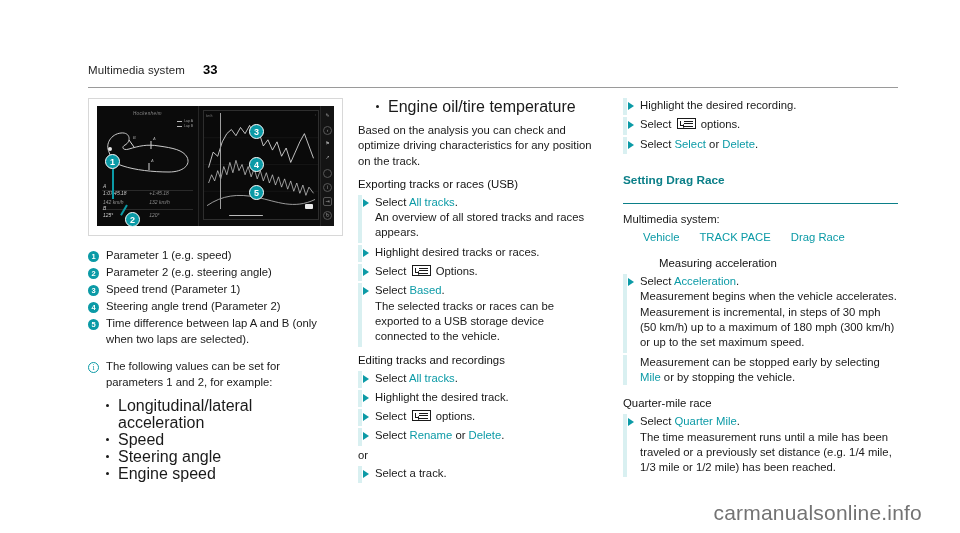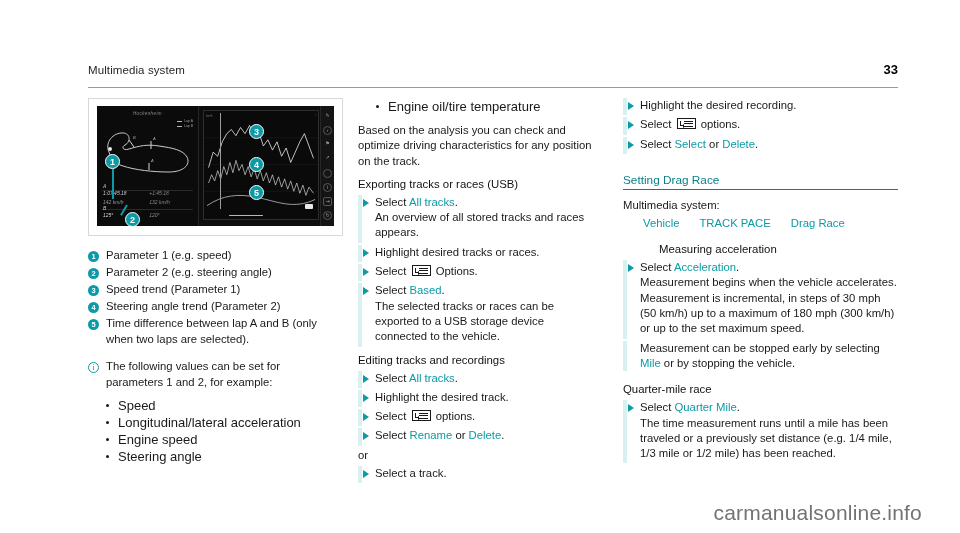--- a/index.html
+++ b/index.html
@@ -8,21 +8,21 @@
     background: #ffffff;
     font-family: "Liberation Sans", sans-serif;
     color: #1a1a1a;
     overflow: hidden;
   }
   .page { position: relative; width: 960px; height: 533px; }
 
   
   .header {
     position: absolute; left: 88px; top: 62px; width: 810px;
-    display: flex; justify-content: space-between; align-items: baseline;
+    display: flex; justify-content: flex-start; align-items: baseline;
   }
   .header-title { font-size: 11.5px; color: #262626; letter-spacing: .1px; }
   .header-page { font-size: 13px; font-weight: bold; color: #000; margin-left: 18px; }
   .header-rule {
     position: absolute; left: 88px; top: 87px; width: 810px; height: 1px;
     background: #9a9a9a;
   }
 
   
   .cols {
@@ -146,40 +146,40 @@
   }
   .info-ico {
     flex: 0 0 auto; width: 11px; height: 11px; border-radius: 50%;
     border: 1px solid #0b9aa6; color: #0b9aa6;
     font-size: 8px; line-height: 9.5px; text-align: center;
     margin-right: 7px; margin-top: 2.5px; font-family: "Liberation Serif", serif;
   }
   .bullets { margin: 7px 0 0 18px; }
   .bullet {
     display: flex; align-items: flex-start;
-    font-size: 13px; line-height: 17px;
+    font-size: 16px; line-height: 17px;
   }
   .bullet .dot {
     flex: 0 0 auto; width: 3px; height: 3px; border-radius: 50%;
     background: #1a1a1a; margin: 7px 9px 0 0;
   }
 
   
   p.body {
     font-size: 11.3px; line-height: 15.3px; color: #1a1a1a;
     margin-bottom: 9px;
   }
   h3.sub {
     font-size: 11.4px; font-weight: normal; color: #111;
     margin: 4px 0 5px 0;
   }
   h2.section {
-    font-size: 11.8px; font-weight: normal; color: #0b7f88;
+    font-size: 11.8px; font-weight: bold; color: #0b7f88;
     border-bottom: 1.3px solid #0b7f88;
-    padding-bottom: 2px; margin: 21px 0 8px 0;
+    padding-bottom: 16px; margin: 21px 0 8px 0;
   }
 
   
   .steps { position: relative; }
   .step {
     position: relative; display: flex; align-items: flex-start;
     padding-left: 17px; margin-bottom: 4px;
     font-size: 11.3px; line-height: 15.3px;
   }
   .step::before {
@@ -368,33 +368,33 @@
         </div>
       </div>
 
       <div class="note">
         <span class="info-ico">i</span>
         <span>The following values can be set for parameters 1 and 2, for example:</span>
       </div>
       <div class="bullets">
         <div class="bullet">
           <span class="dot"></span>
-          <span>Speed</span>
+          <span>Longitudinal/lateral acceleration</span>
         </div>
         <div class="bullet">
           <span class="dot"></span>
-          <span>Longitudinal/lateral acceleration</span>
+          <span>Speed</span>
+        </div>
+        <div class="bullet">
+          <span class="dot"></span>
+          <span>Steering angle</span>
         </div>
         <div class="bullet">
           <span class="dot"></span>
           <span>Engine speed</span>
-        </div>
-        <div class="bullet">
-          <span class="dot"></span>
-          <span>Steering angle</span>
         </div>
       </div>
     </div>
 
     <div class="col col-2">
 
       <div class="bullets" style="margin:0 0 8px 18px;">
         <div class="bullet">
           <span class="dot"></span>
           <span>Engine oil/tire temperature</span>

